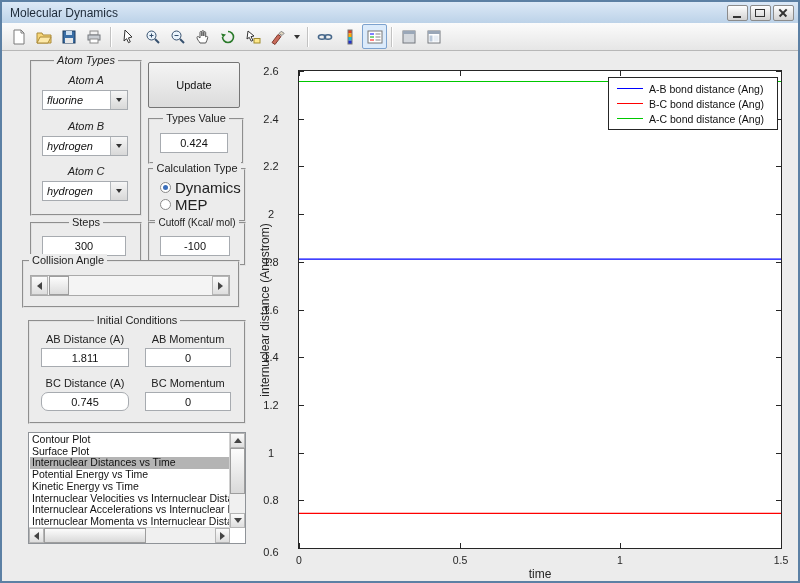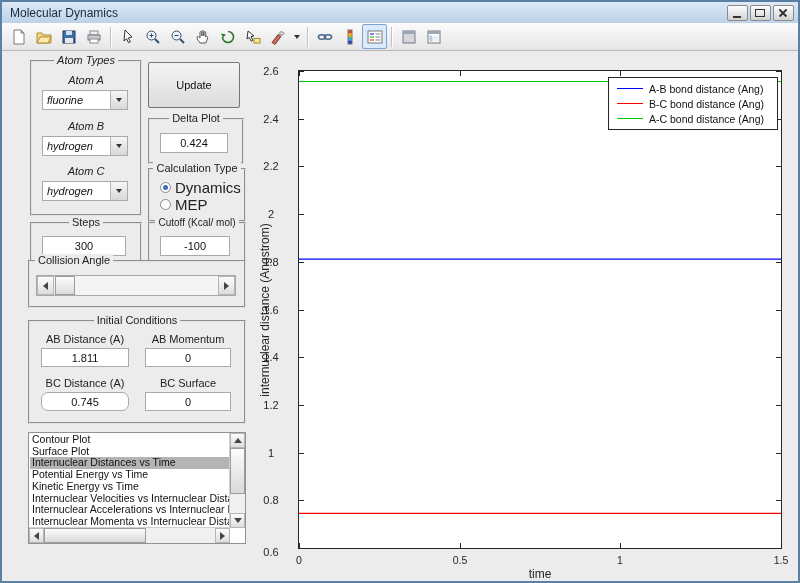--- a/index.html
+++ b/index.html
@@ -225,21 +225,21 @@
       <span class="dd-text">hydrogen</span>
       <span class="dd-btn">
           <span class="tri-down"></span>
         </span>
     </div>
   </div>
 
   <button class="btn-update" style="left:146px;top:60px;width:92px;height:46px;">Update</button>
 
   <div class="panel" style="left:146px;top:116px;width:92px;height:42px;">
-    <div class="panel-title"><span>Delta Plot</span></div>
+    <div class="panel-title"><span>Types Value</span></div>
     <input class="field" style="left: 10px; top: 13px; width: 68px; height: 20px;" readonly="" value="0.424">
   </div>
 
   <div class="panel" style="left:146px;top:166px;width:94px;height:50px;">
     <div class="panel-title"><span>Calculation Type</span></div>
     <div class="radio-row" style="left:10px;top:9px;">
       <span class="radio-circle selected"></span>
       <span class="radio-label">Dynamics</span>
     </div>
     <div class="radio-row" style="left:10px;top:26px;">
@@ -251,21 +251,21 @@
   <div class="panel" style="left:28px;top:220px;width:108px;height:40px;">
     <div class="panel-title"><span>Steps</span></div>
     <input class="field" style="left: 10px; top: 12px; width: 84px; height: 20px;" readonly="" value="300">
   </div>
 
   <div class="panel" style="left:146px;top:220px;width:94px;height:40px;">
     <div class="panel-title"><span style="font-size:10px;">Cutoff (Kcal/ mol)</span></div>
     <input class="field" style="left: 10px; top: 12px; width: 70px; height: 20px;" readonly="" value="-100">
   </div>
 
-  <div class="panel" style="left:26px;top:258px;width:214px;height:44px;">
+  <div class="panel" style="left:20px;top:258px;width:214px;height:44px;">
     <div class="panel-title left"><span>Collision Angle</span></div>
     <div class="slider" style="left:6px;top:13px;width:198px;height:19px;">
       <span class="sl-arrow">
           <span class="tri-left"></span>
         </span>
       <span class="sl-track">
           <span class="sl-thumb"></span>
         </span>
       <span class="sl-arrow">
           <span class="tri-right"></span>
@@ -273,21 +273,21 @@
     </div>
   </div>
 
   <div class="panel" style="left:26px;top:318px;width:214px;height:100px;">
     <div class="panel-title"><span>Initial Conditions</span></div>
     <div class="mat-label" style="left:5px;width:100px;top:11px;">AB Distance (A)</div>
     <div class="mat-label" style="left:108px;width:100px;top:11px;">AB Momentum</div>
     <input class="field" style="left: 11px; top: 26px; width: 88px; height: 19px;" readonly="" value="1.811">
     <input class="field" style="left: 115px; top: 26px; width: 86px; height: 19px;" readonly="" value="0">
     <div class="mat-label" style="left:5px;width:100px;top:55px;">BC Distance (A)</div>
-    <div class="mat-label" style="left:108px;width:100px;top:55px;">BC Surface</div>
+    <div class="mat-label" style="left:108px;width:100px;top:55px;">BC Momentum</div>
     <input class="field" style="left: 11px; top: 70px; width: 88px; height: 19px; border-radius: 7px;" readonly="" value="0.745">
     <input class="field" style="left: 115px; top: 70px; width: 86px; height: 19px;" readonly="" value="0">
   </div>
 
   <div class="listbox" style="left:26px;top:430px;width:218px;height:112px;">
     <div class="lb-items">
         <div class="lb-item">Contour Plot</div>
         <div class="lb-item">Surface Plot</div>
         <div class="lb-item selected">Internuclear Distances vs Time</div>
         <div class="lb-item">Potential Energy vs Time</div>

